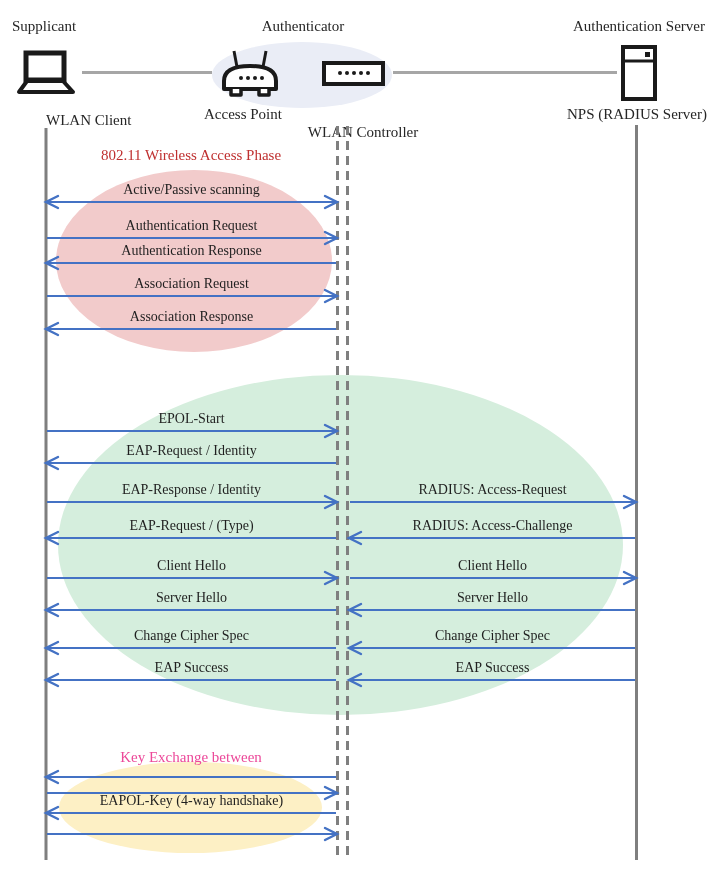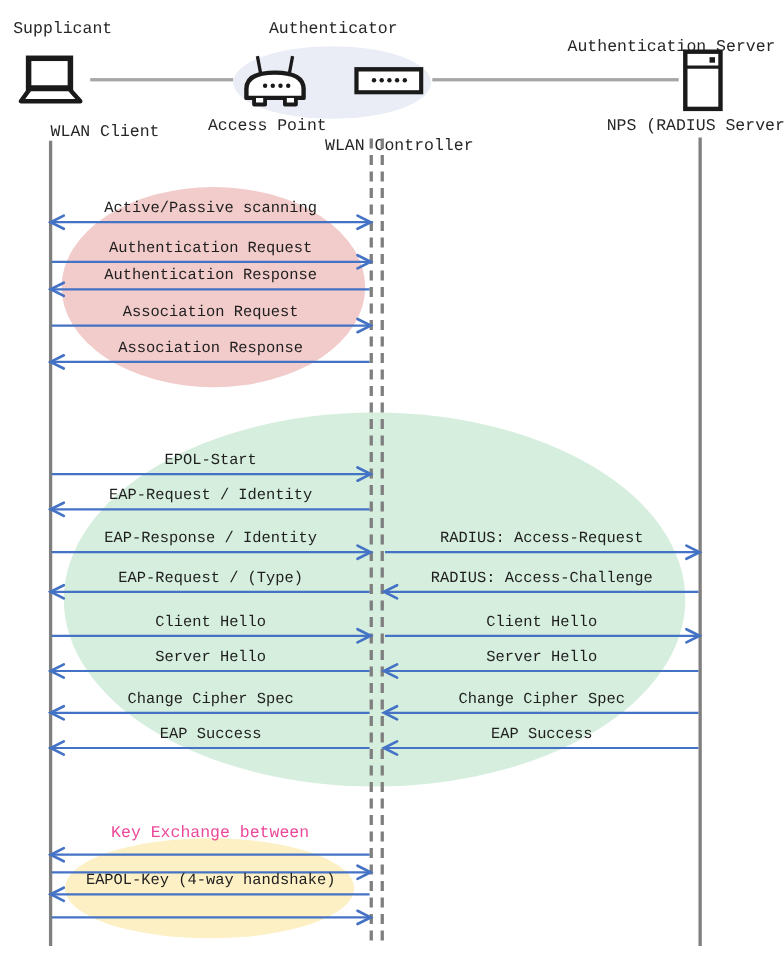--- a/index.html
+++ b/index.html
@@ -1,38 +1,38 @@
 <!DOCTYPE html>
 <html><head>
 <meta charset="utf-8">
 <style>
   html,body{margin:0;padding:0;background:#fff;}
   #stage{
     position:relative;width:713px;height:875px;background:#fff;overflow:hidden;
-    font-family:Liberation Mono, monospace;color:#1f1f1f;
+    font-family:Liberation Serif, serif;color:#1f1f1f;
   }
   .abs{position:absolute;}
   .role-label{font-size:15px;color:#262626;white-space:nowrap;}
   .dev-label{font-size:15px;color:#262626;white-space:nowrap;}
   .center{transform:translateX(-50%);}
   .ellipse{position:absolute;border-radius:50%;}
   .phase-title{position:absolute;font-size:15px;white-space:nowrap;transform:translateX(-50%);text-align:center;}
   .connector{position:absolute;height:3px;background:#a6a6a6;}
   .msg-label{position:absolute;font-size:14px;color:#1f1f1f;text-align:center;white-space:nowrap;transform:translateX(-50%);z-index:6;}
   svg.overlay{position:absolute;left:0;top:0;z-index:5;}
   .icon{position:absolute;z-index:4;}
 </style>
 </head>
 <body>
 
 <div id="stage">
 
   <div class="abs role-label" style="left:12px;top:18px;">Supplicant</div>
   <div class="abs role-label center" style="left:303px;top:18px;">Authenticator</div>
-  <div class="abs role-label" style="right:8px;top:18px;margin-top:16px;">Authentication Server</div>
+  <div class="abs role-label" style="right:8px;top:18px;">Authentication Server</div>
 
   <div class="ellipse" style="left:212px;top:42px;width:180px;height:66px;background:#eaedf6;z-index:1;"></div>
 
   <div class="connector" style="left:82px;top:71px;width:130px;"></div>
   <div class="connector" style="left:289px;top:71px;width:19px;"></div>
   <div class="connector" style="left:393px;top:71px;width:224px;"></div>
 
   <svg class="icon" style="left:12px;top:50px;" width="68" height="46" viewBox="0 0 68 46">
     <rect x="14" y="3" width="38" height="27" fill="#fff" stroke="#1a1a1a" stroke-width="5"></rect>
     <path d="M7 42 L61 42 L51 31 L15 31 Z" fill="#fff" stroke="#1a1a1a" stroke-width="4" stroke-linejoin="round"></path>
@@ -67,20 +67,21 @@
 
   <div class="abs dev-label" style="left:10px;top:112px;margin-left:36px;">WLAN Client</div>
   <div class="abs dev-label center" style="left:243px;top:106px;">Access Point</div>
   <div class="abs dev-label center" style="left:363px;top:124px;">WLAN Controller</div>
   <div class="abs dev-label center" style="left:637px;top:106px;">NPS (RADIUS Server)</div>
 
   <div class="ellipse" style="left:56px;top:170px;width:276px;height:182px;background:#f2cbcb;z-index:2;"></div>
   <div class="ellipse" style="left:58px;top:375px;width:565px;height:340px;background:#d5eedd;z-index:2;"></div>
   <div class="ellipse" style="left:59px;top:762px;width:263px;height:91px;background:#fdf0c5;z-index:2;"></div>
 
+  <div class="phase-title" style="left:191px;top:147px;color:#bf3030;z-index:6;">802.11 Wireless Access Phase</div>
   <div class="phase-title" style="left:191px;top:748px;color:#ec4899;line-height:19px;z-index:6;">
     <div>Key Exchange between</div>
   </div>
 
   <svg class="overlay" width="713" height="875" id="overlay">
       <line x1="46" y1="128" x2="46" y2="860" stroke="#7f7f7f" stroke-width="3"></line>
       <line x1="337.5" y1="126" x2="337.5" y2="856" stroke="#7f7f7f" stroke-width="3" stroke-dasharray="9 6"></line>
       <line x1="347.5" y1="126" x2="347.5" y2="856" stroke="#7f7f7f" stroke-width="3" stroke-dasharray="9 6"></line>
       <line x1="636.5" y1="125" x2="636.5" y2="860" stroke="#7f7f7f" stroke-width="3"></line>
       <line x1="47" y1="202" x2="336" y2="202" stroke="#4472c4" stroke-width="2"></line>

